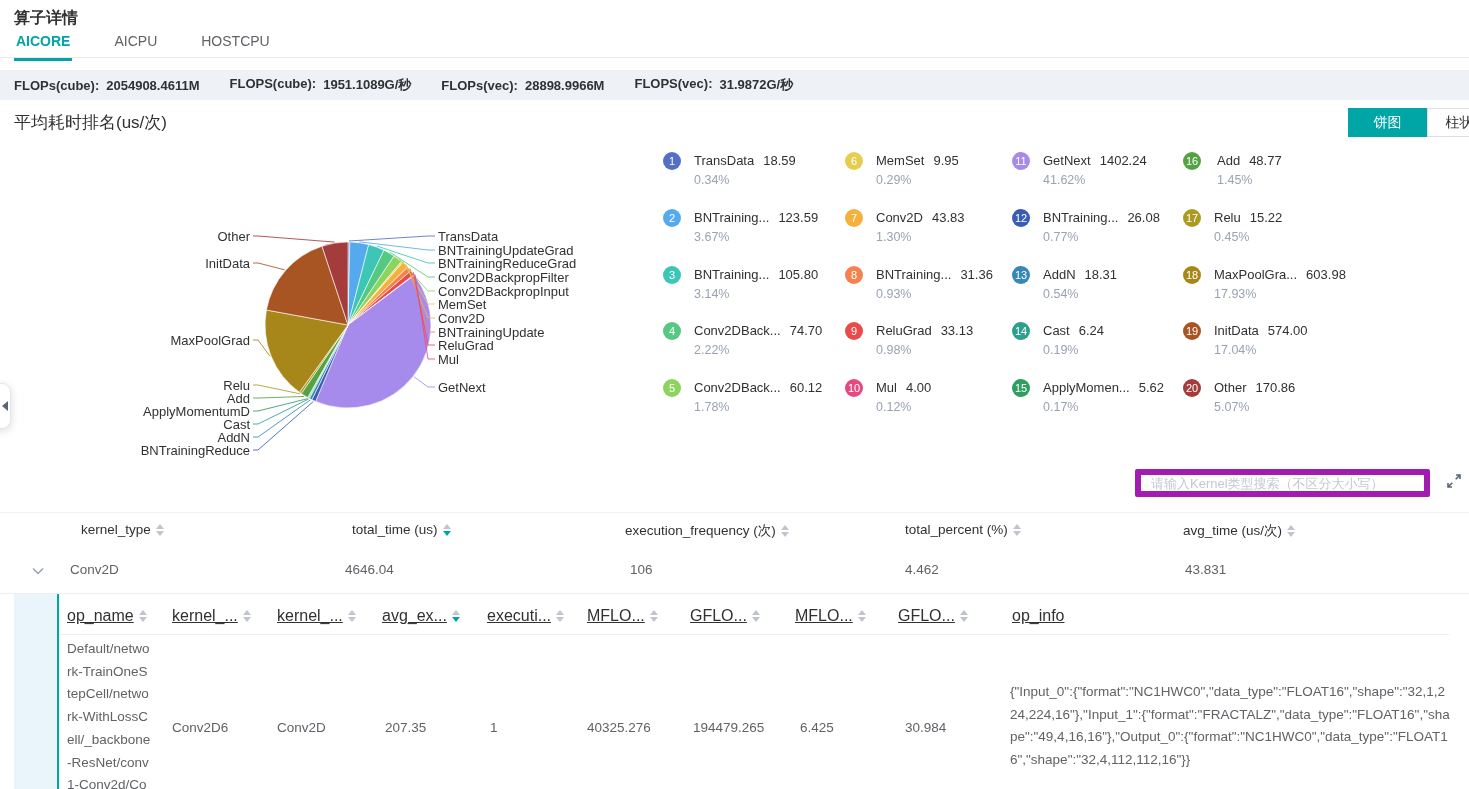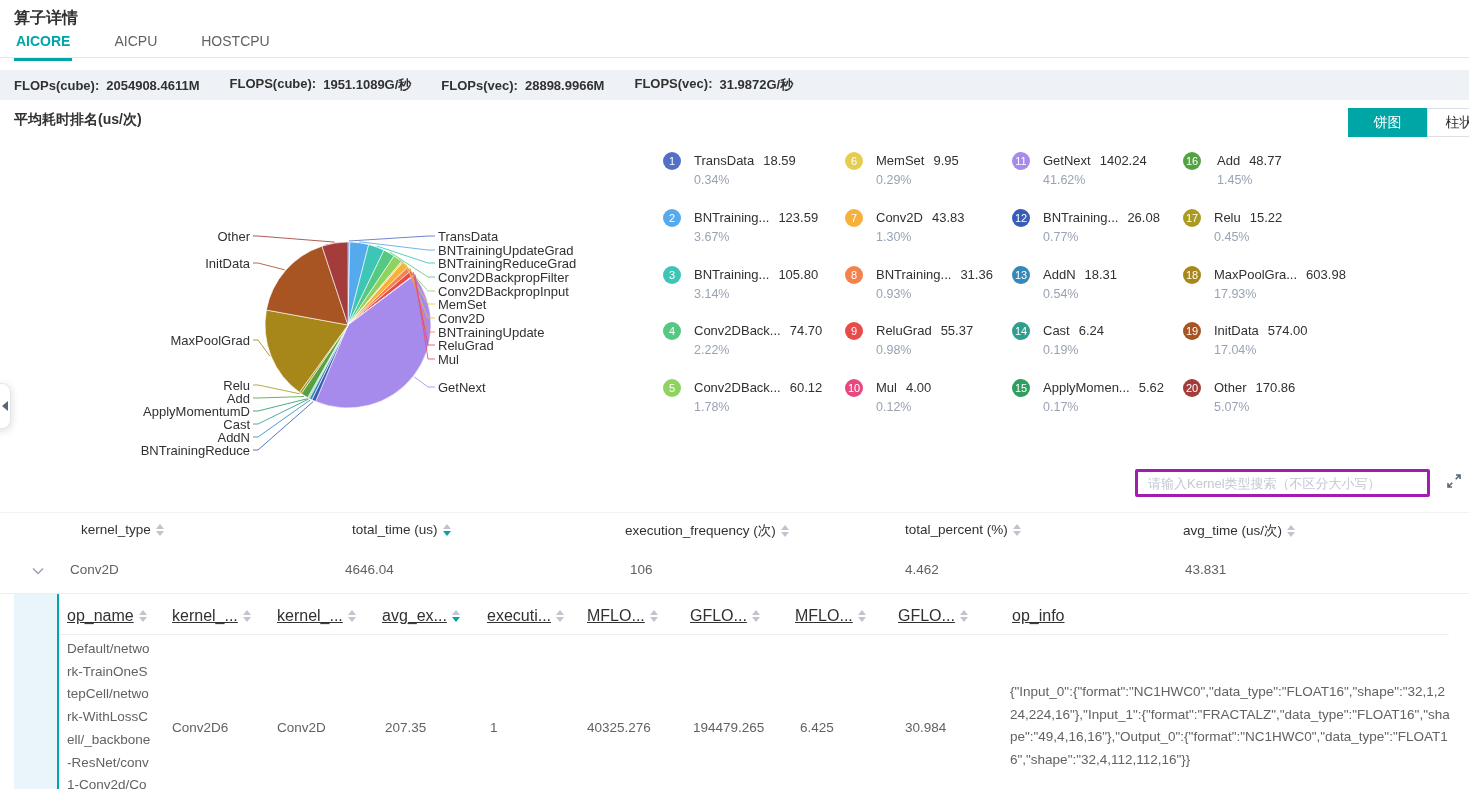--- a/index.html
+++ b/index.html
@@ -12,42 +12,42 @@
   .tabs{position:absolute;left:14px;top:31px;display:flex;gap:40px;font-size:14px;color:#606266;}
   .tab{padding:2px 2px 9px 2px;cursor:pointer;}
   .tab.active{color:#00A5A5;font-weight:bold;border-bottom:3px solid #00A5A5;}
   .tabs-line{position:absolute;left:0;top:57px;width:1469px;height:0;border-bottom:1px solid #e8e8e8;}
 
   
   .statsbar{position:absolute;left:0;top:70px;width:1469px;height:30px;background:#eef1f5;display:flex;align-items:center;gap:30px;padding-left:14px;box-sizing:border-box;font-size:13px;font-weight:bold;color:#303133;}
   .stat{display:flex;gap:7px;white-space:nowrap;text-align:center;}
 
   
-  .sec-title{position:absolute;left:14px;top:111px;font-size:14px;font-weight:bold;color:#303133;}
+  .sec-title{position:absolute;left:14px;top:111px;font-size:17px;font-weight:normal;color:#303133;}
   .toggle{position:absolute;right:7px;top:108px;display:flex;height:29px;font-size:14px;}
   .tg-btn{width:79px;display:flex;align-items:center;justify-content:center;background:#fff;border:1px solid #dcdfe6;color:#303133;box-sizing:border-box;cursor:pointer;}
   .tg-btn.active{background:#00A5A5;border-color:#00A5A5;color:#fff;}
 
   #pie-svg{position:absolute;left:0;top:140px;}
   #legend{position:absolute;left:0;top:0;width:1469px;height:440px;pointer-events:none;}
   .lg-item{position:absolute;display:flex;align-items:flex-start;gap:13px;pointer-events:auto;cursor:pointer;}
   .lg-num{width:18px;height:18px;border-radius:50%;color:#fff;font-size:11px;line-height:18px;text-align:center;flex:0 0 18px;margin-top:1px;}
   .lg-name{font-size:13px;color:#303133;}
   .lg-val{font-size:13px;color:#303133;margin-left:9px;}
   .lg-pct{font-size:12.5px;color:#99a3b3;margin-top:4px;}
 
   
   .left-handle{position:absolute;left:-8px;top:383px;width:17px;height:44px;background:#fff;border:1px solid #e4e7ed;border-radius:9px;box-shadow:0 2px 8px rgba(0,0,0,.15);cursor:pointer;}
   .left-handle .glyph{position:absolute;right:2px;top:50%;transform:translateY(-50%);width:0;height:0;border-top:5px solid transparent;border-bottom:5px solid transparent;border-right:6px solid #5a6577;}
 
   
   .filter-group{position:absolute;left:14px;top:468px;display:flex;height:30px;font-size:14px;}
   .f-btn{width:79px;display:flex;align-items:center;justify-content:center;background:#fff;border:1px solid #dcdfe6;color:#303133;box-sizing:border-box;cursor:pointer;}
   .f-btn.active{background:#00A5A5;border-color:#00A5A5;color:#fff;}
-  .search{position:absolute;left:1135px;top:469px;width:295px;height:28px;border:3px solid #a21caf;border-radius:2px;box-sizing:border-box;padding:0 10px;font-size:13px;color:#303133;outline:none;}
+  .search{position:absolute;left:1135px;top:469px;width:295px;height:28px;border:6px solid #a21caf;border-radius:2px;box-sizing:border-box;padding:0 10px;font-size:13px;color:#303133;outline:none;}
   .search::placeholder{color:#c3c8d2;}
   .fs-icon{position:absolute;left:1445px;top:472px;width:18px;height:18px;cursor:pointer;}
 
   
   .thead{position:absolute;left:0;top:512px;width:1469px;height:35px;border-top:1px solid #f0f2f5;border-bottom:1px solid #ebeef5;background:#fff;}
   .th{position:absolute;top:9px;display:flex;align-items:center;font-size:13.5px;color:#303133;cursor:pointer;white-space:nowrap;}
   .sorter{display:inline-flex;flex-direction:column;gap:2px;margin-left:5px;}
   .car-up{width:0;height:0;border-left:4px solid transparent;border-right:4px solid transparent;border-bottom:5px solid #c0c4cc;}
   .car-down{width:0;height:0;border-left:4px solid transparent;border-right:4px solid transparent;border-top:5px solid #c0c4cc;}
   .car-down.on{border-top-color:#00A5A5;}
@@ -225,21 +225,21 @@
       <div class="lg-item" style="left: 845px; top: 265px;">
         <span class="lg-num" style="background: rgb(245, 129, 77);">8</span>
         <span>
           <div><span class="lg-name">BNTraining...</span><span class="lg-val">31.36</span></div>
           <div class="lg-pct">0.93%</div>
         </span>
       </div>
       <div class="lg-item" style="left: 845px; top: 321px;">
         <span class="lg-num" style="background: rgb(233, 75, 75);">9</span>
         <span>
-          <div><span class="lg-name">ReluGrad</span><span class="lg-val">55.37</span></div>
+          <div><span class="lg-name">ReluGrad</span><span class="lg-val">33.13</span></div>
           <div class="lg-pct">0.98%</div>
         </span>
       </div>
       <div class="lg-item" style="left: 845px; top: 378px;">
         <span class="lg-num" style="background: rgb(230, 73, 128);">10</span>
         <span>
           <div><span class="lg-name">Mul</span><span class="lg-val">4.00</span></div>
           <div class="lg-pct">0.12%</div>
         </span>
       </div>

